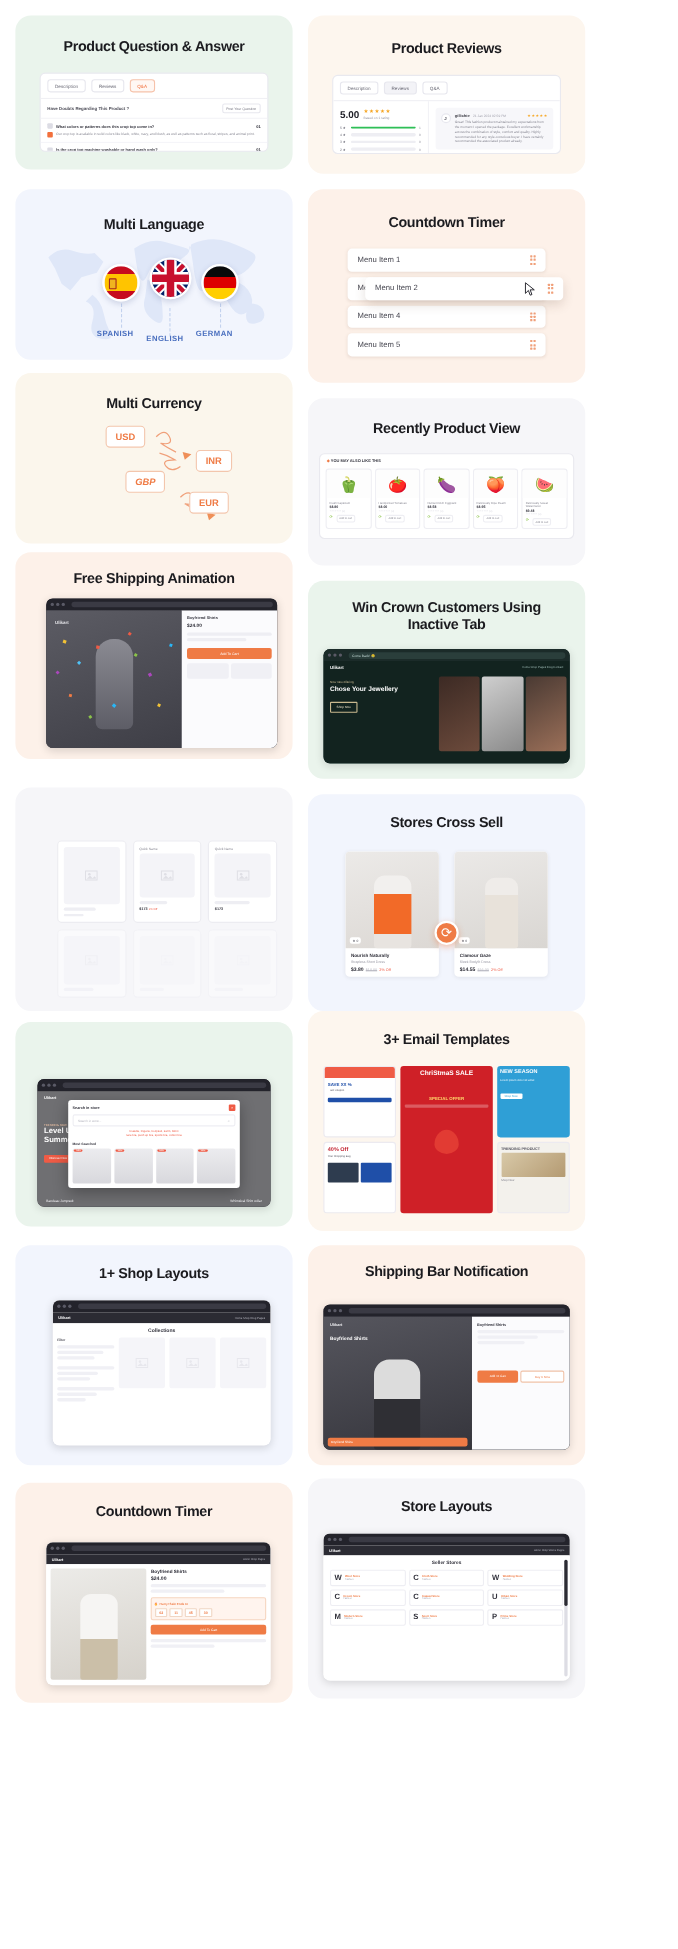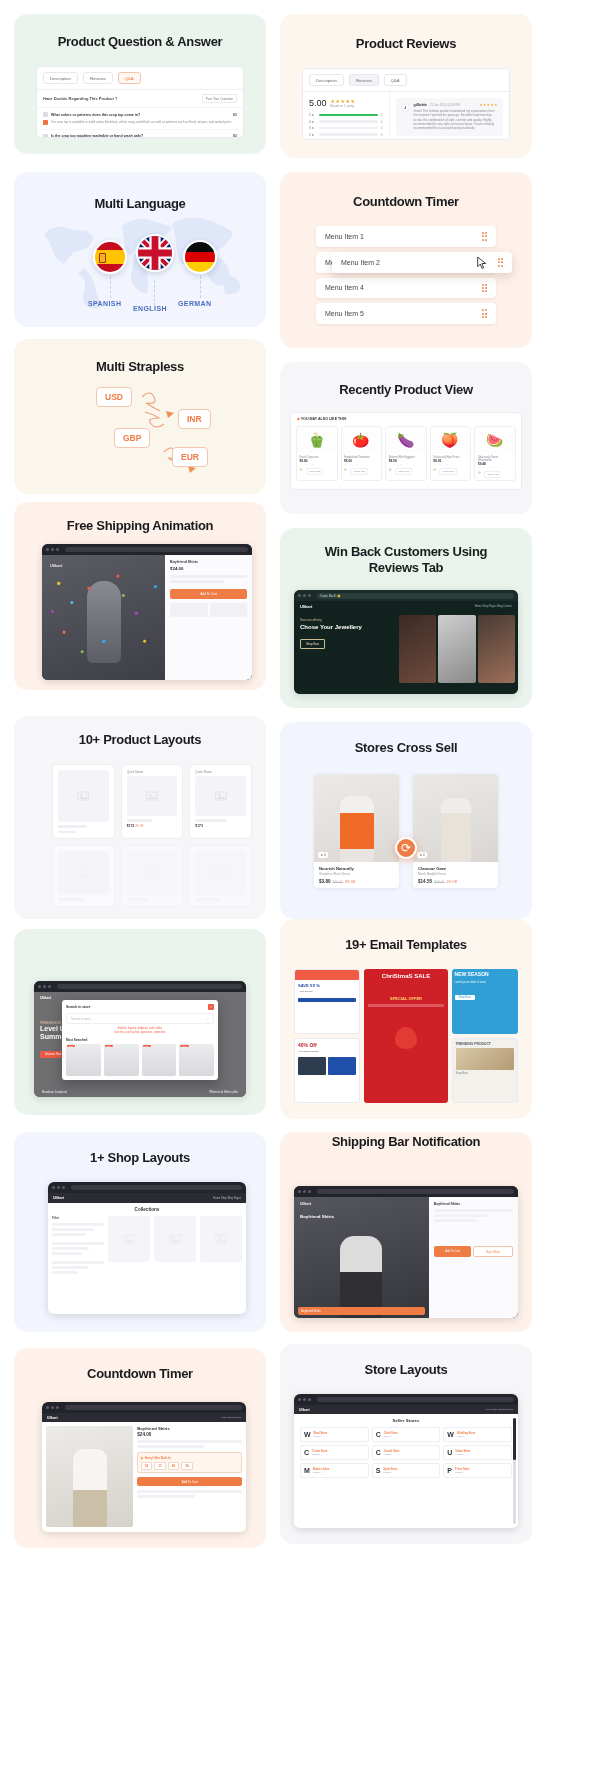--- a/index.html
+++ b/index.html
@@ -46,21 +46,21 @@
   .badge{width:5px;height:5px;border-radius:1px;background:#f2703c;flex:none;}
   .badge.g{background:#dcdce4;}
   .qa-q span{font-size:3.6px;color:#33333d;font-weight:bold;}
   .qa-a{display:flex;align-items:flex-start;gap:3px;margin-top:2.5px;}
   .qa-a span{font-size:3.1px;color:#8a8a95;}
   .qa-meta{margin-left:auto;font-size:3px;color:#b0b0ba;}
 
   
   .rv-wrap{display:flex;}
   .rv-left{width:42%;padding:6px;border-right:1px solid #f2f2f6;}
-  .rv-score{font-size:9px;font-weight:normal;color:#22222a;line-height:1;}
+  .rv-score{font-size:9px;font-weight:bold;color:#22222a;line-height:1;}
   .stars{color:#f6a623;font-size:5px;letter-spacing:.5px;}
   .rv-sub{font-size:3px;color:#9a9aa5;}
   .bar-row{display:flex;align-items:center;gap:3px;margin-top:2.5px;}
   .bar-row .lab{font-size:3px;color:#6a6a76;width:7px;}
   .bar{flex:1;height:2.5px;border-radius:2px;background:#eeeef3;overflow:hidden;}
   .bar i{display:block;height:100%;background:#2fbf57;}
   .bar-row .n{font-size:3px;color:#9a9aa5;}
   .rv-right{flex:1;padding:6px;}
   .rv-card{background:#f7f7fa;border-radius:3px;padding:5px;display:flex;gap:4px;}
   .avatar{width:9px;height:9px;border-radius:50%;background:#fff;border:1px solid #e7e7ee;display:flex;align-items:center;justify-content:center;font-size:4px;color:#55555f;font-weight:bold;flex:none;}
@@ -348,37 +348,37 @@
           <i></i>
           <i></i>
         </span>
     </div>
     <svg class="cursor-ico" style="left:196px;top:84px;" viewBox="0 0 24 28">
       <path d="M3 2 L3 20 L8 15 L11 23 L14 22 L11 14 L18 14 Z" fill="#fff" stroke="#22222a" stroke-width="1.6"></path>
     </svg>
   </div>
 
   <div class="card" style="left:14px;top:339px;width:252px;height:155px;background:#fbf6ec;">
-    <div class="card-title" style="font-size:13px;padding-top:20px;">Multi Strapless</div>
+    <div class="card-title" style="font-size:13px;padding-top:20px;">Multi Currency</div>
 
     <svg style="position:absolute;inset:0;" viewBox="0 0 252 155">
       <g fill="none" stroke="#f0a07a" stroke-width="1.1">
         <path d="M128 58 q8-8 12 0 t-8 6 q6 4 14 8"></path>
         <path d="M150 85 q-8 6 -13 0 t8-6 q-6-4 -14-6"></path>
         <path d="M150 113 q8-8 12 0 t-8 6 q6 4 14 6"></path>
       </g>
       <g fill="#ef8f58">
         <path d="M152 72 l8 2 -6 5z"></path>
         <path d="M126 99 l-8-2 6-5z"></path>
         <path d="M174 127 l8 2 -6 5z"></path>
       </g>
     </svg>
     <div class="cur" style="left:82px;top:48px;">USD</div>
     <div class="cur" style="left:164px;top:70px;">INR</div>
-    <div class="cur" style="left:100px;top:89px;">GBP</div>
+    <div class="cur" style="left:100px;top:89px;font-style:italic;">GBP</div>
     <div class="cur" style="left:158px;top:108px;">EUR</div>
   </div>
 
   <div class="card" style="left:280px;top:362px;width:252px;height:152px;background:#f6f6f9;">
     <div class="card-title" style="font-size:13px;padding-top:20px;">Recently Product View</div>
     <div class="mock" style="position:absolute;left:10px;top:50px;right:10px;bottom:24px;">
       <div style="font-size:3.6px;font-weight:bold;color:#33333d;padding:4px 6px 0;">
         <span style="color:#ef7b45;">◆</span> <span>YOU MAY ALSO LIKE THIS</span>
       </div>
       <div class="pg">
@@ -486,21 +486,21 @@
           <div style="margin-top:4px;display:flex;gap:2px;">
             <div style="flex:1;height:14px;background:#f0f0f5;border-radius:2px;"></div>
             <div style="flex:1;height:14px;background:#f0f0f5;border-radius:2px;"></div>
           </div>
         </div>
       </div>
     </div>
   </div>
 
   <div class="card" style="left:280px;top:528px;width:252px;height:180px;background:#eaf4ec;">
-    <div class="card-title" style="font-size:13px;padding-top:16px;padding-left:22px;padding-right:22px;">Win Back Customers Using Reviews Tab</div>
+    <div class="card-title" style="font-size:13px;padding-top:16px;padding-left:22px;padding-right:22px;">Win Crown Customers Using Inactive Tab</div>
     <div class="browser" style="position:absolute;left:14px;top:62px;right:14px;height:104px;background:#1b3230;">
       <div class="bbar" style="background:#1b2b29;">
           <i class="dot"></i>
           <i class="dot"></i>
           <i class="dot"></i>
         <span style="flex:1;height:6px;border-radius:3px;background:#2a3e3b;margin-left:4px;font-size:3px;color:#bdd3cf;display:flex;align-items:center;padding-left:3px;">Come Back! 😢</span>
         </div>
       <div style="height:93px;background:#12231f;position:relative;">
         <div style="display:flex;align-items:center;gap:4px;padding:3px 6px;">
           <span style="font-size:4px;color:#fff;font-weight:bold;">Ulikart</span>
@@ -517,21 +517,20 @@
             <div style="flex:1;border-radius:2px;background:linear-gradient(150deg,#3c2a24,#6d4b3c);"></div>
             <div style="flex:1;border-radius:2px;background:linear-gradient(150deg,#cfcfcf,#8a8a8a);"></div>
             <div style="flex:1;border-radius:2px;background:linear-gradient(150deg,#4a3a33,#9c7059);"></div>
           </div>
         </div>
       </div>
     </div>
   </div>
 
   <div class="card" style="left:14px;top:716px;width:252px;height:203px;background:#f6f6f9;">
-    <div class="card-title" style="font-size:13px;padding-top:16px;">10+ Product Layouts</div>
     <div style="position:absolute;left:38px;top:48px;right:14px;bottom:20px;display:grid;grid-template-columns:1fr 1fr 1fr;grid-template-rows:1fr 1fr;gap:6px;">
       <div class="sk">
         <div class="ph" style="height:52px;">
           <svg class="ico-img" viewBox="0 0 24 24" fill="#b9b9c4">
               <path d="M3 5h18v14H3z" fill="none" stroke="#b9b9c4" stroke-width="1.6"></path>
               <circle cx="9" cy="10" r="2"></circle>
               <path d="M5 17l5-5 4 4 3-3 2 2v2z"></path>
             </svg>
         </div>
         <div class="ln" style="width:58%;"></div>
@@ -673,21 +672,21 @@
               </div>
           </div>
         </div>
         <div style="position:absolute;left:8px;bottom:3px;font-size:3px;color:#f0f0f3;">Bandeau Jumpsuit</div>
         <div style="position:absolute;right:8px;bottom:3px;font-size:3px;color:#f0f0f3;">Whimsical Shirt collar</div>
       </div>
     </div>
   </div>
 
   <div class="card" style="left:280px;top:919px;width:252px;height:200px;background:#fdf6ee;">
-    <div class="card-title" style="font-size:13px;padding-top:18px;">19+ Email Templates</div>
+    <div class="card-title" style="font-size:13px;padding-top:18px;">3+ Email Templates</div>
     <div style="position:absolute;left:14px;top:50px;right:14px;bottom:16px;display:grid;grid-template-columns:1fr 1.25fr 1fr;grid-template-rows:1fr 1fr;gap:4px;">
       <div class="em" style="background:#fff;border:1px solid #eceaf0;">
         <div style="height:10px;background:#ef5b45;"></div>
         <div style="padding:3px;">
           <div style="font-size:4px;font-weight:bold;color:#1f4fa8;">SAVE XX %</div>
           <div class="bd">Get Coupon</div>
           <div style="margin-top:3px;height:4px;background:#1f4fa8;border-radius:1px;"></div>
         </div>
       </div>
       <div class="em" style="background:#cf2027;grid-row:span 2;">
@@ -776,21 +775,21 @@
                   <path d="M5 17l5-5 4 4 3-3 2 2v2z"></path>
                 </svg>
             </div>
           </div>
         </div>
       </div>
     </div>
   </div>
 
   <div class="card" style="left:280px;top:1132px;width:252px;height:200px;background:#fdf1e9;">
-    <div class="card-title" style="font-size:13px;padding-top:2px;">Shipping Bar Notification</div>
+    <div class="card-title" style="font-size:13px;padding-top:16px;">Shipping Bar Notification</div>
     <div class="browser" style="position:absolute;left:14px;top:54px;right:14px;height:132px;">
       <div class="bbar">
           <i class="dot"></i>
           <i class="dot"></i>
           <i class="dot"></i>
           <span class="burl"></span>
         </div>
       <div style="height:121px;background:#3e3e45;display:flex;">
         <div style="flex:1.7;position:relative;background:linear-gradient(165deg,#56565e,#35353c);">
           <div style="position:absolute;left:6px;top:5px;font-size:3.6px;color:#f0f0f3;font-weight:bold;">Ulikart</div>

